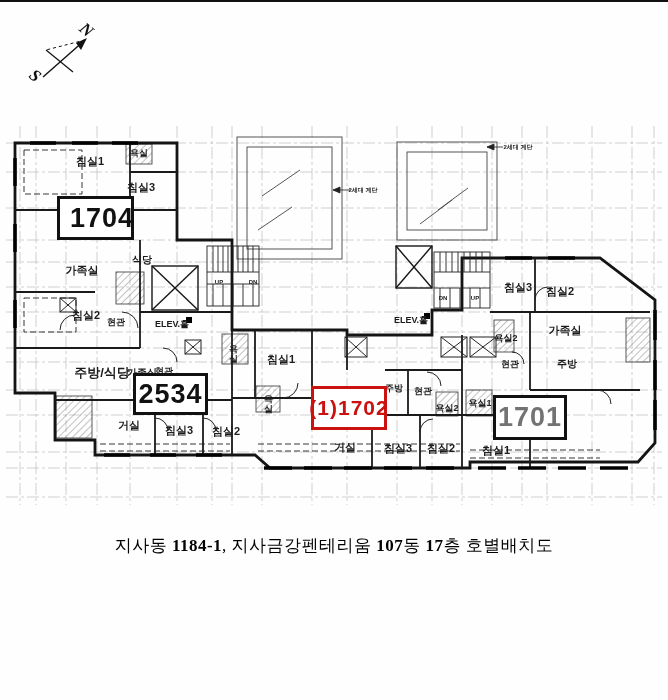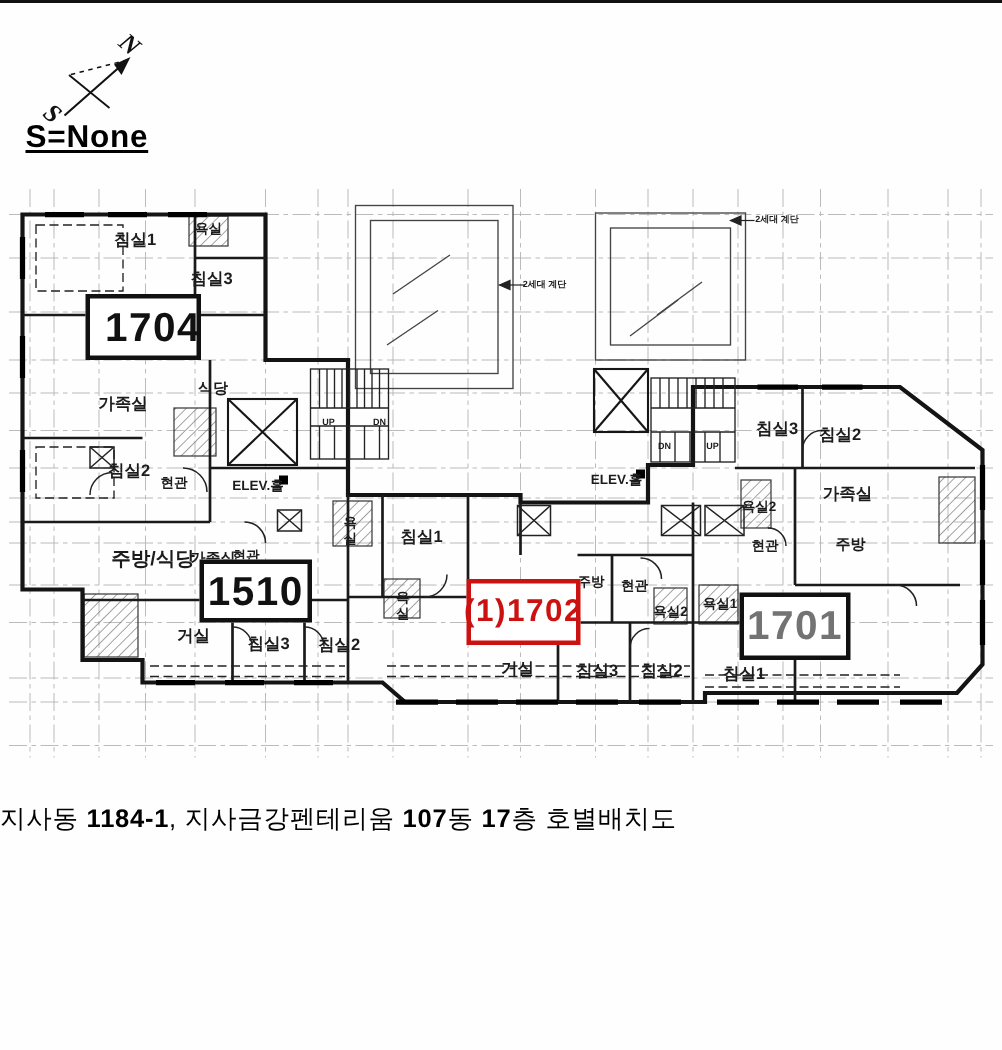--- a/index.html
+++ b/index.html
@@ -15,42 +15,41 @@
         color:#000;text-decoration:underline;letter-spacing:0.5px;}
   .plan{position:absolute;left:0;top:0;width:631px;height:700px;}
   .plan svg{position:absolute;left:0;top:0;}
   .room-label{position:absolute;transform:translate(-50%,-50%);color:#1c1c1c;
         font-weight:600;white-space:nowrap;line-height:1;z-index:4;}
   .room-label.vert{writing-mode:vertical-rl;text-orientation:upright;white-space:normal;
         letter-spacing:1px;}
   .unit-box{position:absolute;background:#ffffff;border:3px solid #111;z-index:6;
         display:flex;align-items:center;justify-content:center;font-weight:bold;
         letter-spacing:1px;box-sizing:border-box;}
-  .caption{position:absolute;left:0;top:534px;width:668px;
-        font-size:17px;color:#000;font-weight:500;letter-spacing:0.5px;z-index:8;}
+  .caption{position:absolute;left:0;top:534px;width:668px;text-align:center;
+        font-size:17px;color:#000;font-weight:500;letter-spacing:0.5px;z-index:8;font-family:Liberation Serif, serif;}
   .caption b{font-weight:800;}
 </style>
 </head>
 <body>
 
 <div class="page">
   <div class="top-edge"></div>
 
   <div class="compass">
     <svg width="110" height="72" viewBox="0 0 110 72">
       <line x1="67" y1="30" x2="25" y2="67" stroke="#111" stroke-width="1.4"></line>
       <line x1="28" y1="40" x2="55" y2="62" stroke="#111" stroke-width="1.2"></line>
       <line x1="67" y1="30" x2="28" y2="40" stroke="#111" stroke-width="1" stroke-dasharray="3 3"></line>
       <polygon points="69,28 58,33 63,40" fill="#111"></polygon>
     </svg>
     <div class="letter n">N</div>
     <div class="letter s">S</div>
   </div>
 
-  <div class="scale-label">S=None</div>
 
   <div class="plan">
     <svg width="668" height="700" viewBox="0 0 668 700">
       <defs>
         <pattern id="hx" width="5" height="5" patternUnits="userSpaceOnUse" patternTransform="rotate(45)">
           <line x1="0" y1="0" x2="0" y2="5" stroke="#666" stroke-width="0.8"></line>
         </pattern>
       </defs>
 
       <g stroke="#b3b3b3" stroke-width="0.6" stroke-dasharray="12 3 3 3">
@@ -310,20 +309,20 @@
         <div class="room-label" style="left: 411px; top: 320px; font-size: 9px;">ELEV.홀</div>
         <div class="room-label" style="left: 219px; top: 282px; font-size: 6px;">UP</div>
         <div class="room-label" style="left: 253px; top: 282px; font-size: 6px;">DN</div>
         <div class="room-label" style="left: 443px; top: 298px; font-size: 6px;">DN</div>
         <div class="room-label" style="left: 475px; top: 298px; font-size: 6px;">UP</div>
         <div class="room-label" style="left: 363px; top: 190px; font-size: 6px;">2세대 계단</div>
         <div class="room-label" style="left: 518px; top: 147px; font-size: 6px;">2세대 계단</div>
       </div>
     <div id="units-layer">
         <div class="unit-box" style="left: 57px; top: 196px; width: 77px; height: 44px; border-color: rgb(17, 17, 17); color: rgb(17, 17, 17); font-size: 27px; padding-left: 13px;">1704</div>
-        <div class="unit-box" style="left: 133px; top: 373px; width: 75px; height: 42px; border-color: rgb(17, 17, 17); color: rgb(17, 17, 17); font-size: 27px;">1510</div>
+        <div class="unit-box" style="left: 133px; top: 373px; width: 75px; height: 42px; border-color: rgb(17, 17, 17); color: rgb(17, 17, 17); font-size: 27px;">2534</div>
         <div class="unit-box" style="left: 311px; top: 386px; width: 76px; height: 44px; border-color: rgb(204, 17, 17); color: rgb(204, 17, 17); font-size: 21px;">(1)1702</div>
         <div class="unit-box" style="left: 493px; top: 395px; width: 74px; height: 45px; border-color: rgb(17, 17, 17); color: #737373; font-size: 27px;">1701</div>
       </div>
   </div>
 
   <div class="caption" id="caption"><span>지사동 </span><b>1184-1</b><span>, 지사금강펜테리움 </span><b>107</b><span>동 </span><b>17</b><span>층 호별배치도</span></div>
 </div>
 
 </body></html>

